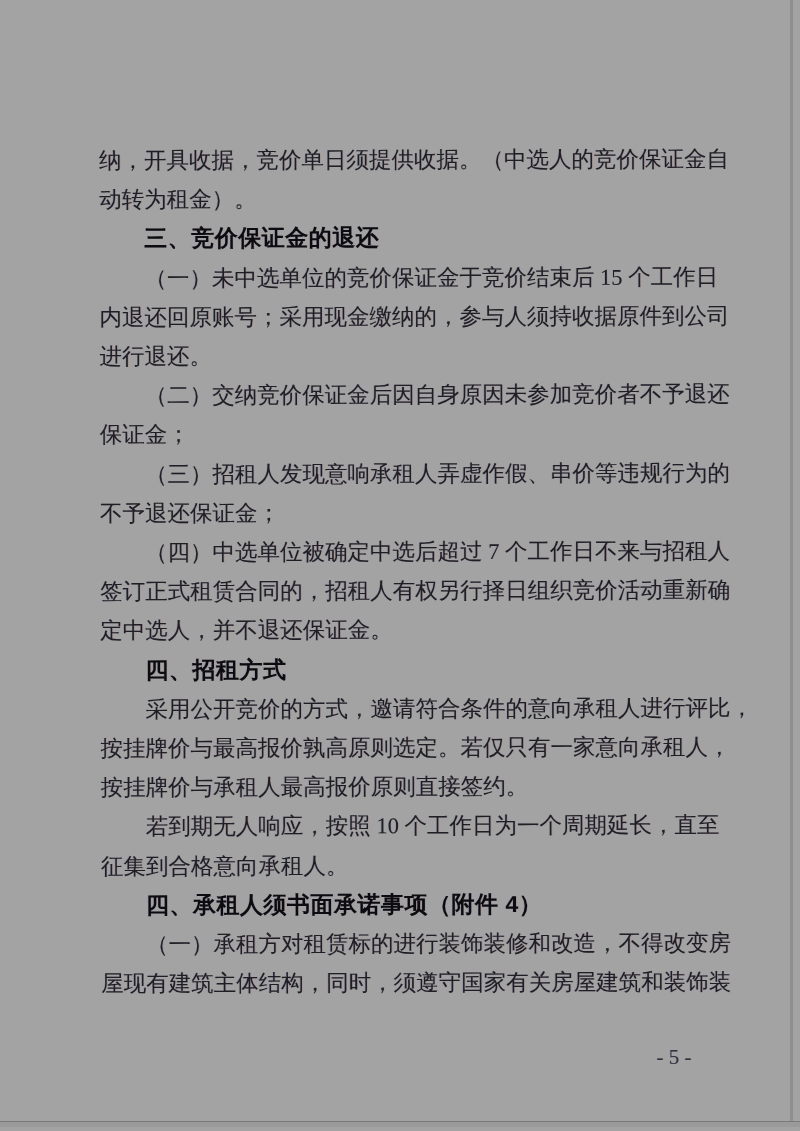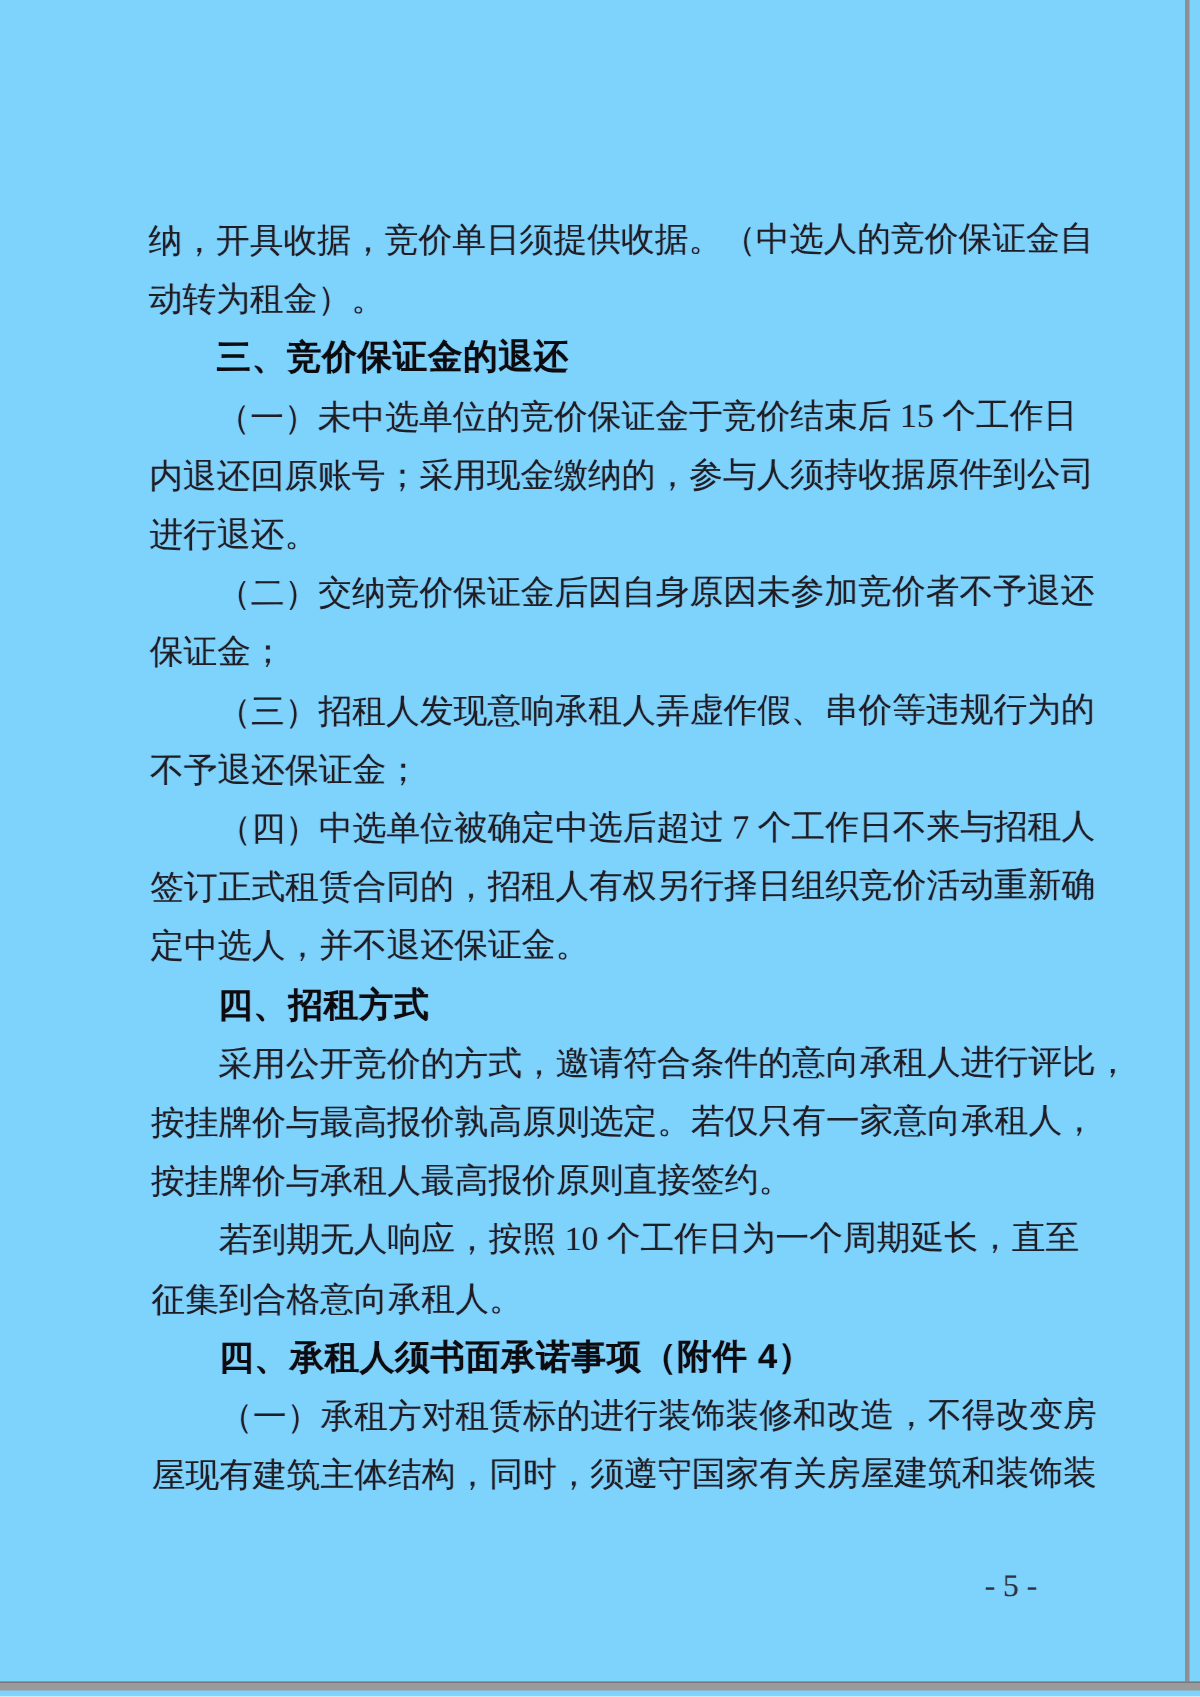--- a/index.html
+++ b/index.html
@@ -7,21 +7,21 @@
     padding: 0;
     background: #ffffff;
     width: 800px;
     height: 1131px;
     overflow: hidden;
   }
   .page {
     position: relative;
     width: 800px;
     height: 1131px;
-    background: #7dd3fc;
+    background: #a3a3a3;
     font-family: "Liberation Serif", serif;
   }
   
   .edge-right {
     position: absolute;
     top: 0;
     right: 7px;
     width: 3px;
     height: 1123px;
     background: #8f8f8f;

